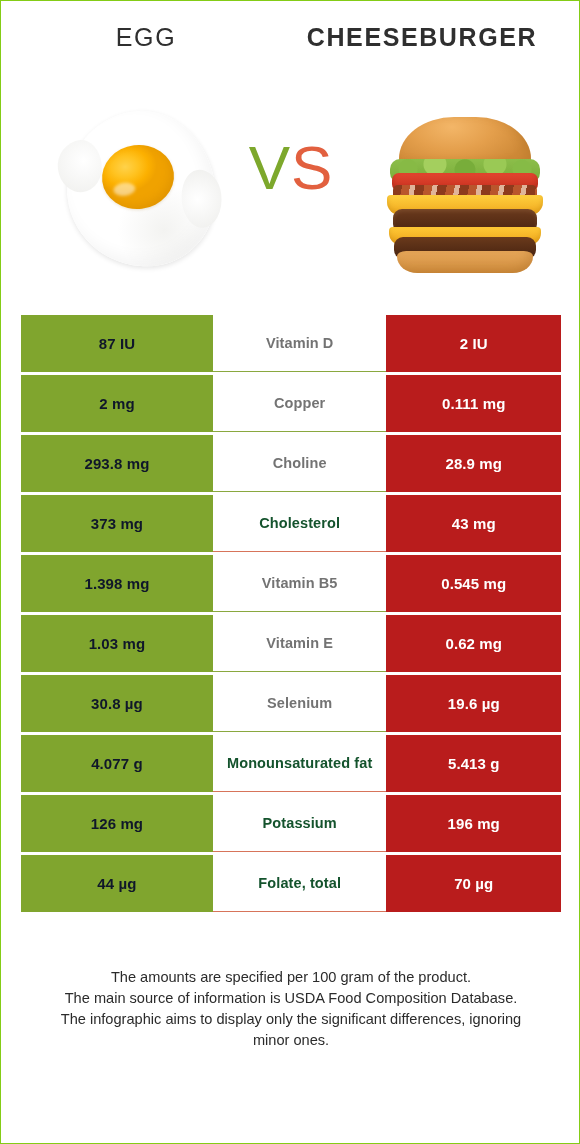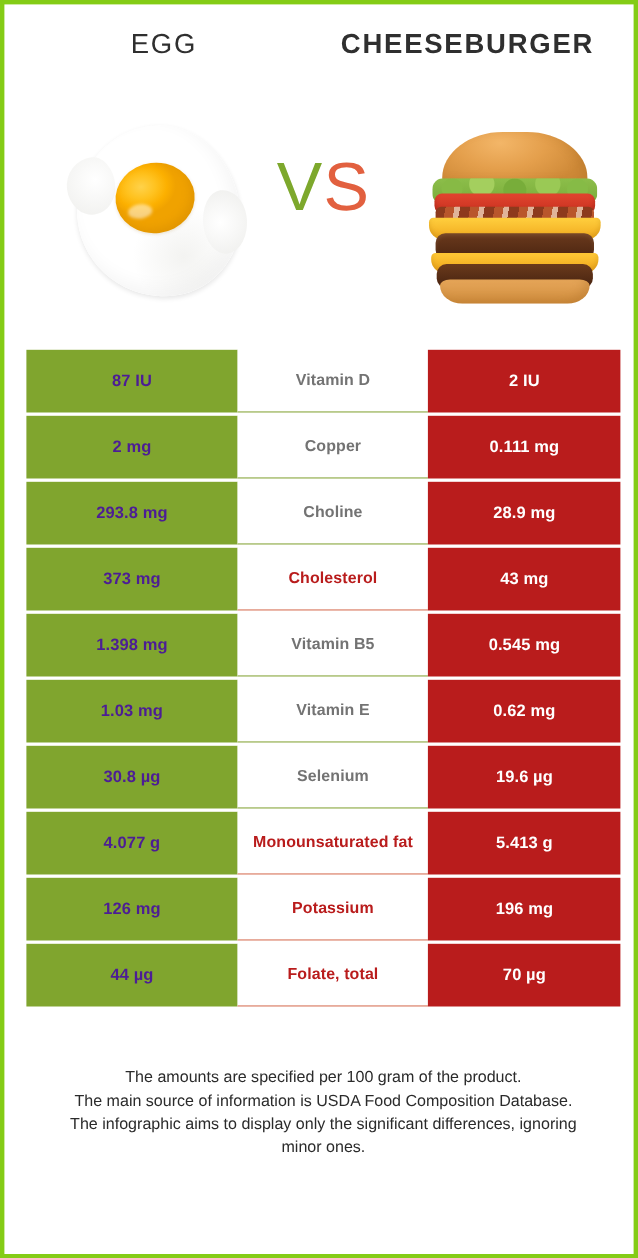--- a/index.html
+++ b/index.html
@@ -12,21 +12,21 @@
     background: #ffffff;
     font-family: "Liberation Sans", sans-serif;
     -webkit-font-smoothing: antialiased;
     overflow: hidden;
   }
   #page {
     position: relative;
     width: 580px;
     height: 1144px;
     box-sizing: border-box;
-    border: 4px solid #84cc16;
+    border: 1px solid #84cc16;
     background: #fff;
     overflow: hidden;
   }
 
   
   .header {
     position: absolute;
     top: 0;
     left: 0;
     width: 580px;
@@ -221,40 +221,40 @@
     justify-content: center;
     box-sizing: border-box;
     font-size: 15px;
     font-weight: 600;
     letter-spacing: 0.1px;
     white-space: nowrap;
   }
   .cell.left {
     width: 199px;
     background: #80A52E;
-    color: #4c1d95;
+    color: #0f172a;
   }
   .cell.mid {
     width: 180px;
     background: #ffffff;
     color: #7D9B3C;
     font-weight: 700;
     font-size: 14.5px;
   }
   .cell.right {
     width: 181px;
     background: #b91c1c;
     color: #ffffff;
   }
   .row.win-green .cell.mid {
     color: #737373;
     border-bottom: 1px solid #8aa83f;
   }
   .row.win-orange .cell.mid {
-    color: #b91c1c;
+    color: #14532d;
     border-bottom: 1px solid #d7745a;
   }
 
   
   .footer {
     position: absolute;
     left: 40px;
     top: 966px;
     width: 500px;
     text-align: center;

